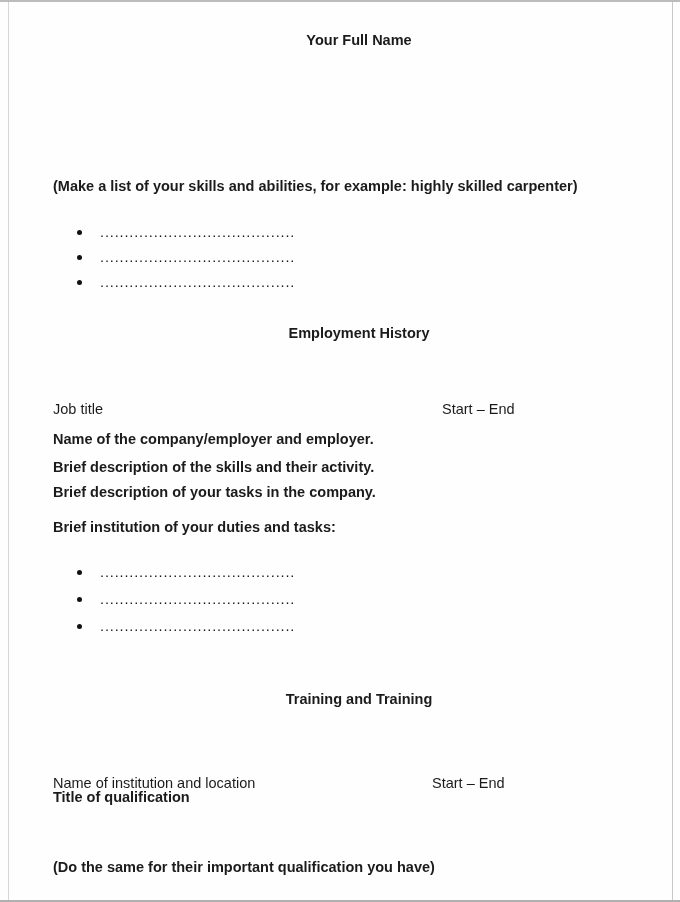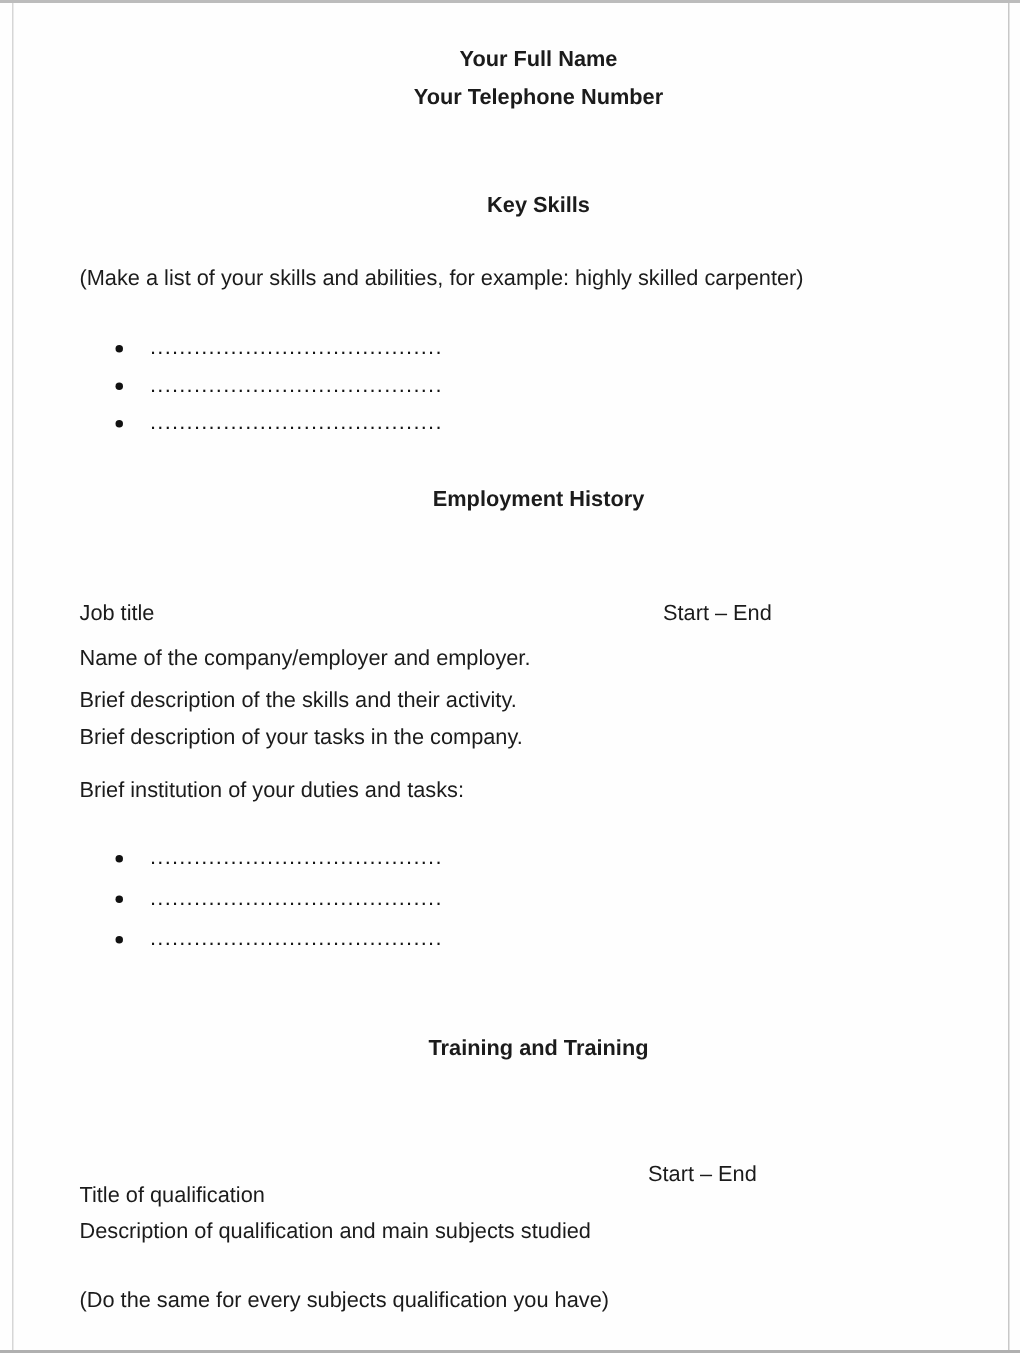--- a/index.html
+++ b/index.html
@@ -29,20 +29,21 @@
     border-left: 1px solid #d6d6d6;
     border-right: 1px solid #c8c8c8;
   }
   .t {
     position: absolute;
     left: 53px;
     font-size: 14.5px;
     line-height: 18px;
     white-space: nowrap;
     color: #1b1b1b;
+    font-weight: bold;
   }
   .center {
     left: 53px;
     right: 15px;
     text-align: center;
     font-weight: bold;
     white-space: normal;
   }
   .row { position: absolute; left: 53px; right: 15px; font-size: 14.5px; line-height: 18px; margin-top: 12px; }
   .row .right-col { position: absolute; top: 0; white-space: nowrap; }
@@ -71,23 +72,21 @@
     white-space: nowrap;
   }
 </style>
 </head>
 <body>
 
 <div class="page">
   <div class="page-inner"></div>
 
   <div class="t center" style="top:29px">Your Full Name</div>
-  <div class="t center" style="top:54px">Your Telephone Number</div>
 
-  <div class="t center" style="top:126px">Key Skills</div>
   <div class="t" style="top:175px">(Make a list of your skills and abilities, for example: highly skilled carpenter)</div>
 
   <div class="bullet-row" style="top:221px">
     <span class="bullet-dot"></span>
     <span class="bullet-dots">........................................</span>
   </div>
   <div class="bullet-row" style="top:246px">
     <span class="bullet-dot"></span>
     <span class="bullet-dots">........................................</span>
   </div>
@@ -117,19 +116,19 @@
     <span class="bullet-dots">........................................</span>
   </div>
   <div class="bullet-row" style="top:615px">
     <span class="bullet-dot"></span>
     <span class="bullet-dots">........................................</span>
   </div>
 
   <div class="t center" style="top:688px">Training and Training</div>
 
   <div class="row" style="top:760px">
+    <span>Name of institution and location</span>
     <span class="right-col right-edu">Start – End</span>
   </div>
 
   <div class="t" style="top:786px">Title of qualification</div>
-  <div class="t" style="top:810px">Description of qualification and main subjects studied</div>
-  <div class="t" style="top:856px">(Do the same for every subjects qualification you have)</div>
+  <div class="t" style="top:856px">(Do the same for their important qualification you have)</div>
 </div>
 
 </body></html>

